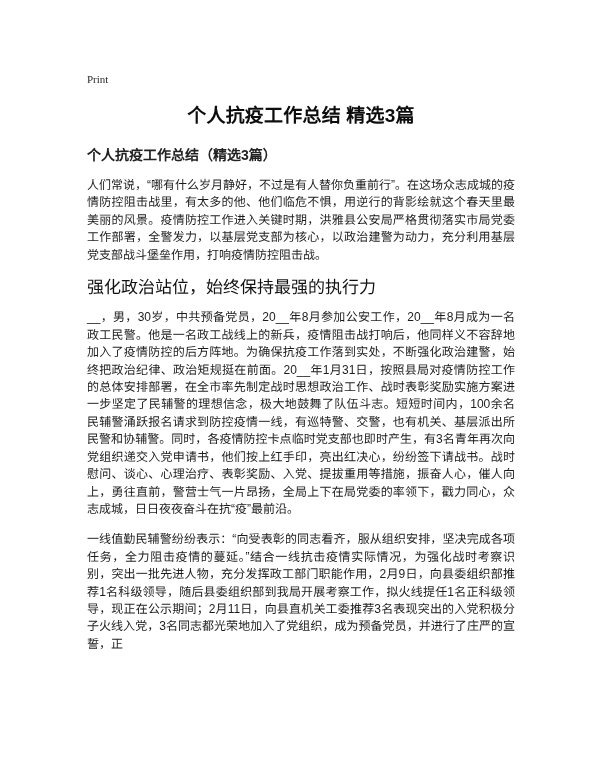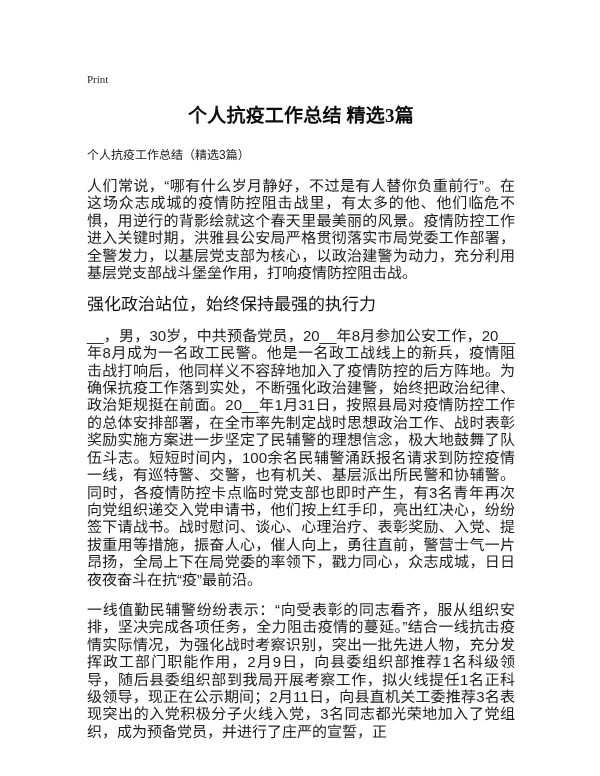--- a/index.html
+++ b/index.html
@@ -34,45 +34,45 @@
     font-family: "Liberation Serif", "DejaVu Serif", serif;
     font-size: 11px;
     line-height: 14px;
     color: #2b2b2b;
     margin-top: 72px;
     display: inline-block;
     text-decoration: none;
     cursor: pointer;
   }
   .doc-title {
-    font-family: Liberation Serif, serif;
+    font-family: Liberation Sans, sans-serif;
     font-size: 19px;
     font-weight: bold;
     line-height: 26px;
     color: #0d0d0d;
     text-align: center;
     margin: 16px 0 0 0;
     letter-spacing: 0.2px;
   }
   .subtitle {
-    font-size: 12px;
+    font-size: 14px;
     line-height: 17px;
     color: #222222;
     margin: 18px 0 0 0;
-    font-weight: normal;
+    font-weight: bold;
   }
   .section-head {
     font-size: 12px;
     line-height: 18px;
     font-weight: bold;
     color: #000000;
     margin: 12px 0 0 0;
   }
   p.para {
-    font-size: 15px;
+    font-size: 12px;
     line-height: 17.4px;
     color: #1c1c1c;
     margin: 13px 0 0 0;
     text-align: justify;
     text-justify: inter-ideograph;
     word-break: break-all;
   }
   p.subhead {
     font-size: 17px;
     line-height: 17.4px;

